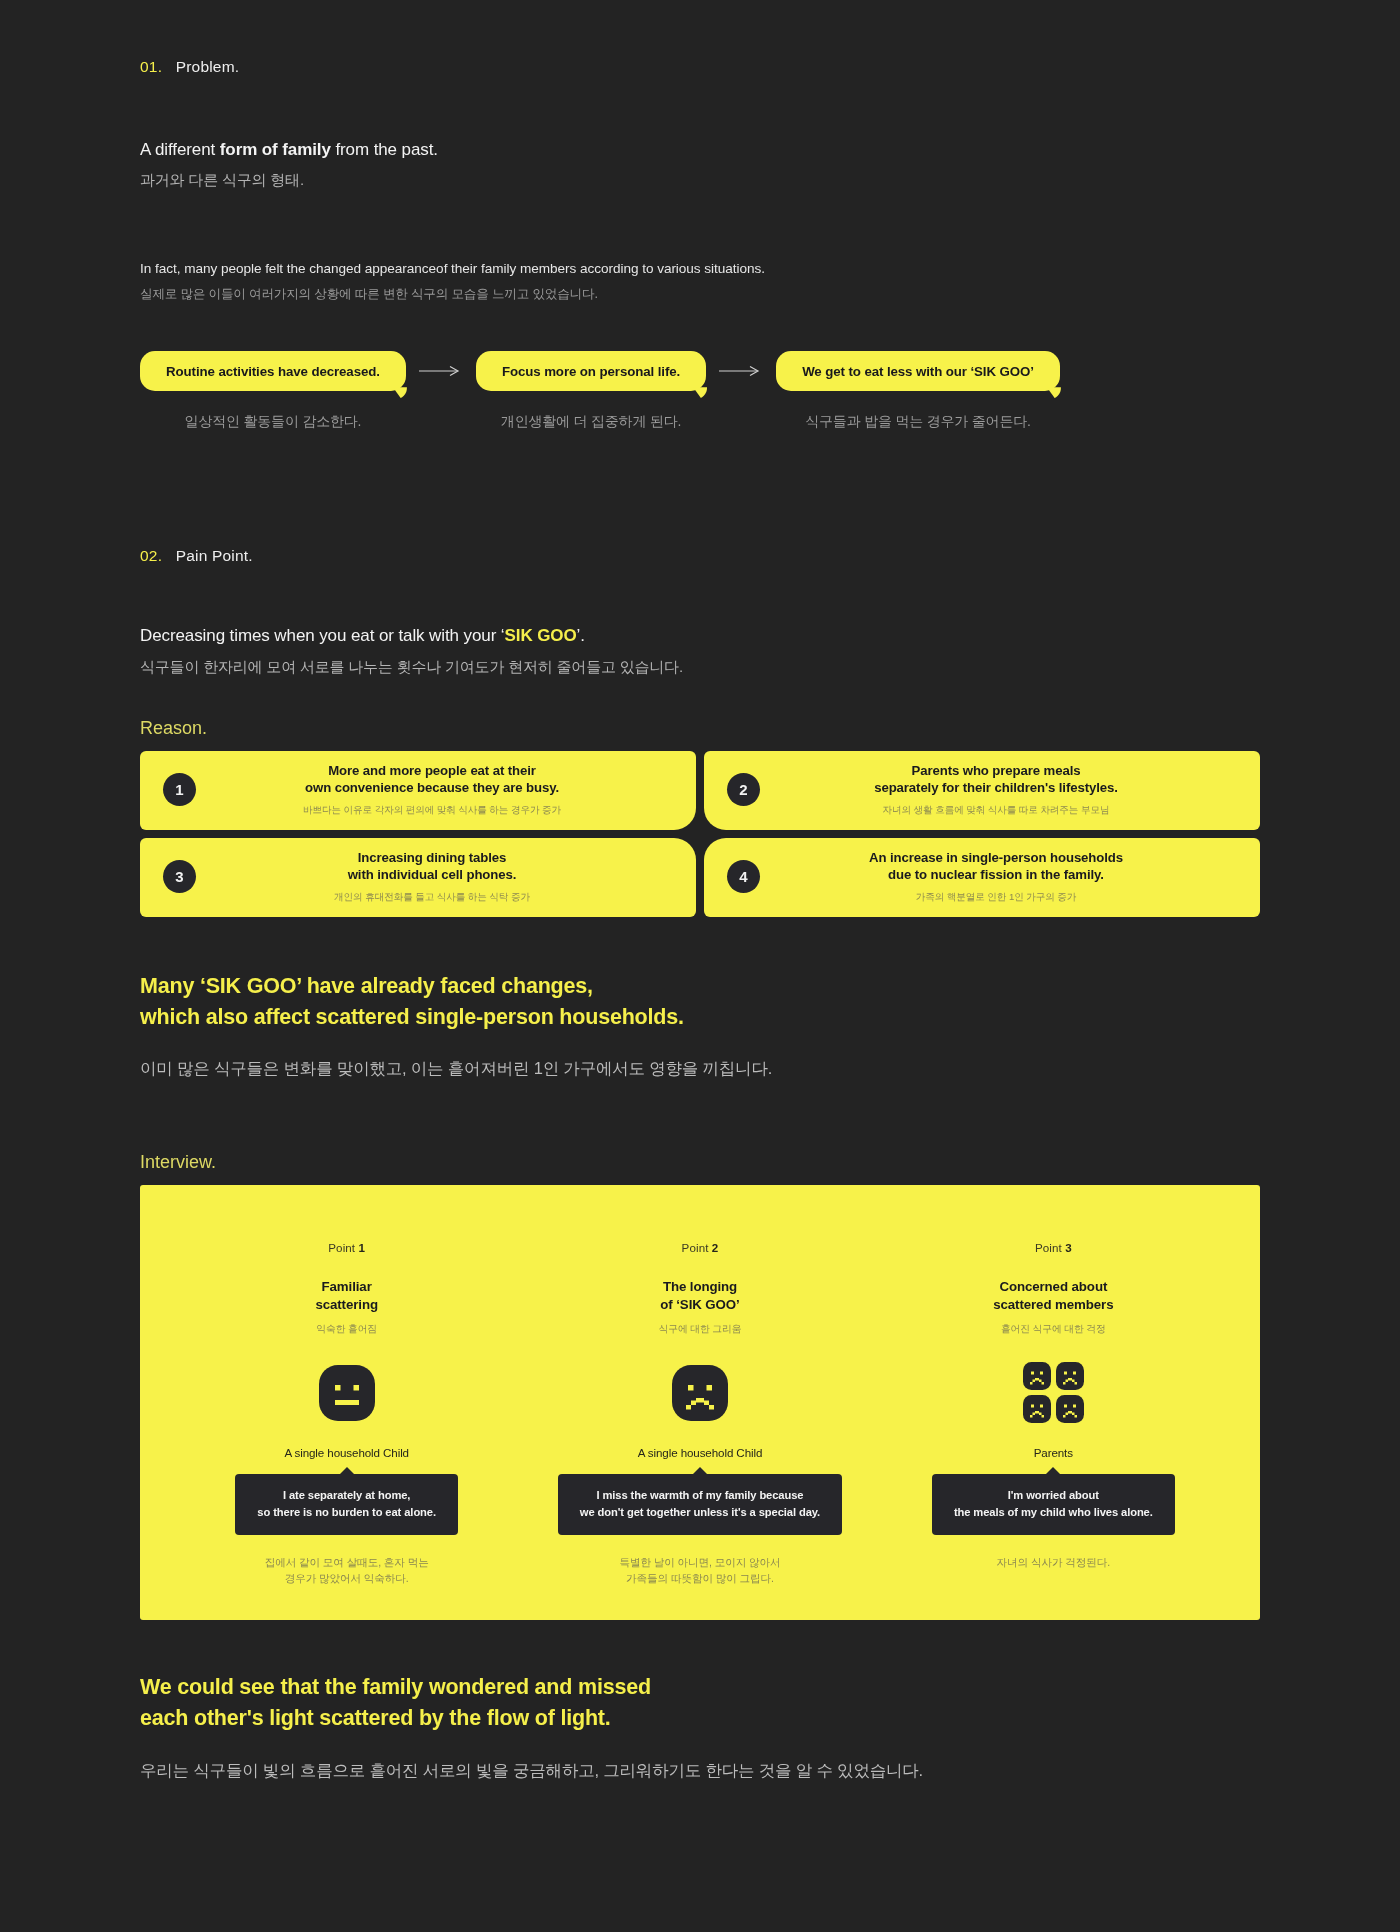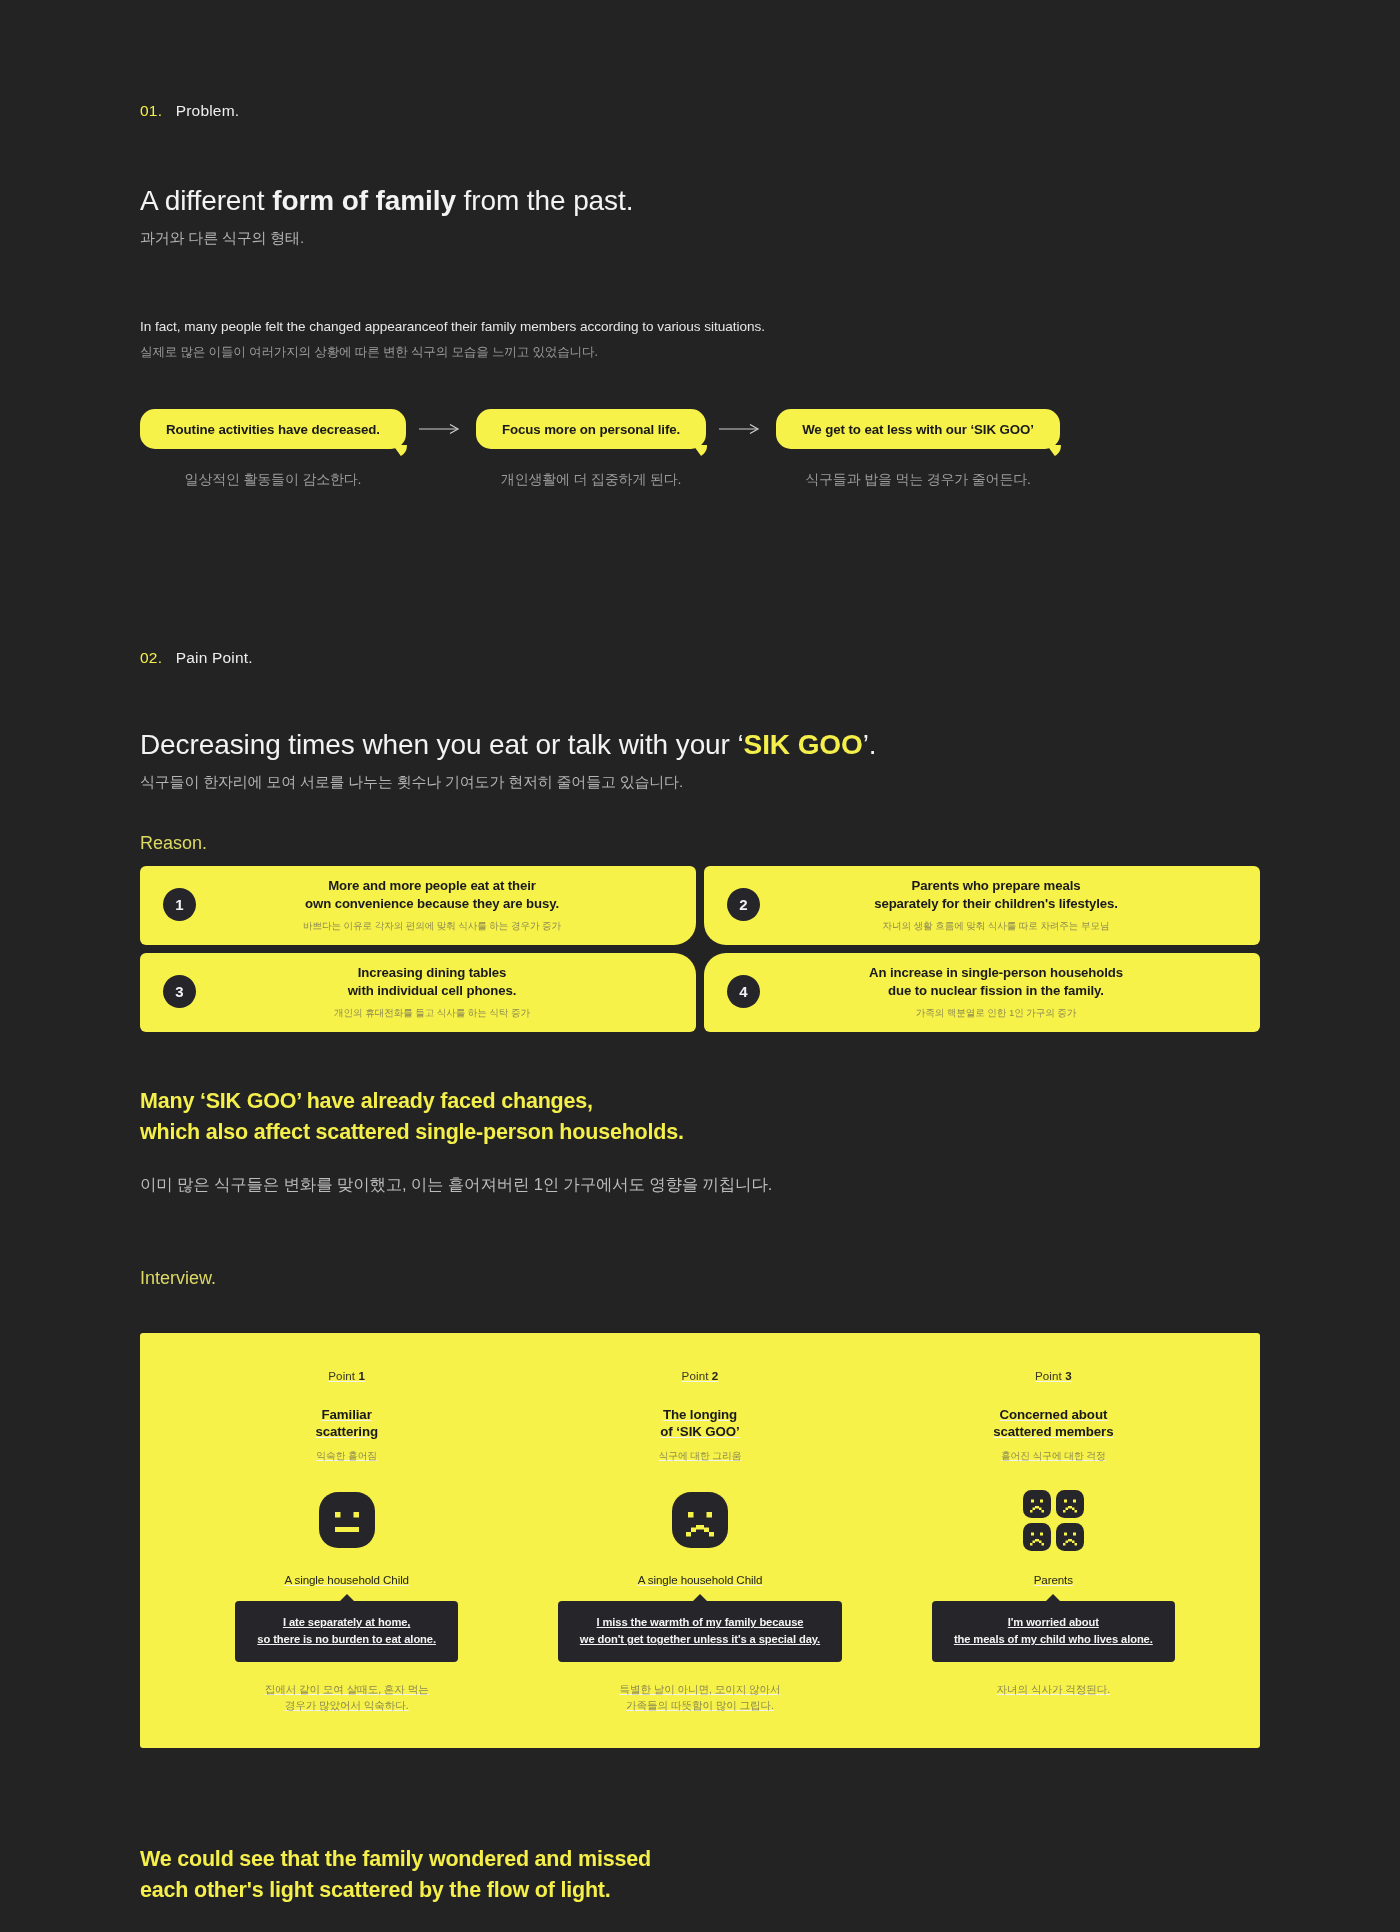--- a/index.html
+++ b/index.html
@@ -18,27 +18,27 @@
     width:1400px;
     min-height:1932px;
     font-family:"Liberation Sans","DejaVu Sans",sans-serif;
     color:var(--white);
     -webkit-font-smoothing:antialiased;
     overflow-x:hidden;
   }
   .page{position:relative;width:1400px;min-height:1932px;background:var(--bg);}
 
   
-  .wrap{padding-left:140px;padding-right:140px;margin-top:44px;}
+  .wrap{padding-left:140px;padding-right:140px;}
   .kicker{font-size:15.5px;letter-spacing:.2px;font-weight:400;}
   .kicker .num{color:var(--yellow-text);}
   .kicker .lbl{color:#eeeeee;margin-left:9px;}
 
   h2.head{
-    font-size:28px;
+    font-size:17px;
     font-weight:400;
     letter-spacing:-.1px;
     color:#f3f3f3;
     line-height:1.25;
   }
   h2.head b{font-weight:700;}
   h2.head .hl{color:var(--yellow-text);font-weight:700;}
   .sub-kr{
     font-size:15px;
     color:#b4b4b4;
@@ -172,24 +172,23 @@
     color:#bcbcbc;
     letter-spacing:-.2px;
   }
 
   
   #interview-label{margin-top:72px;}
   .panel{
     margin-top:12px;
     background:var(--yellow);
     border-radius:3px;
-    padding:36px 30px 34px 30px;
+    padding:56px 30px 34px 30px;
     display:grid;
     grid-template-columns:1fr 1fr 1fr;
-    text-decoration:underline;
   }
   .pcol{display:flex;flex-direction:column;align-items:center;text-align:center;}
   .ppoint{
     font-size:11.6px;
     color:#3b3a24;
     letter-spacing:.1px;
   }
   .ppoint b{font-weight:700;color:#26261a;}
   .ptitle{
     margin-top:24px;

